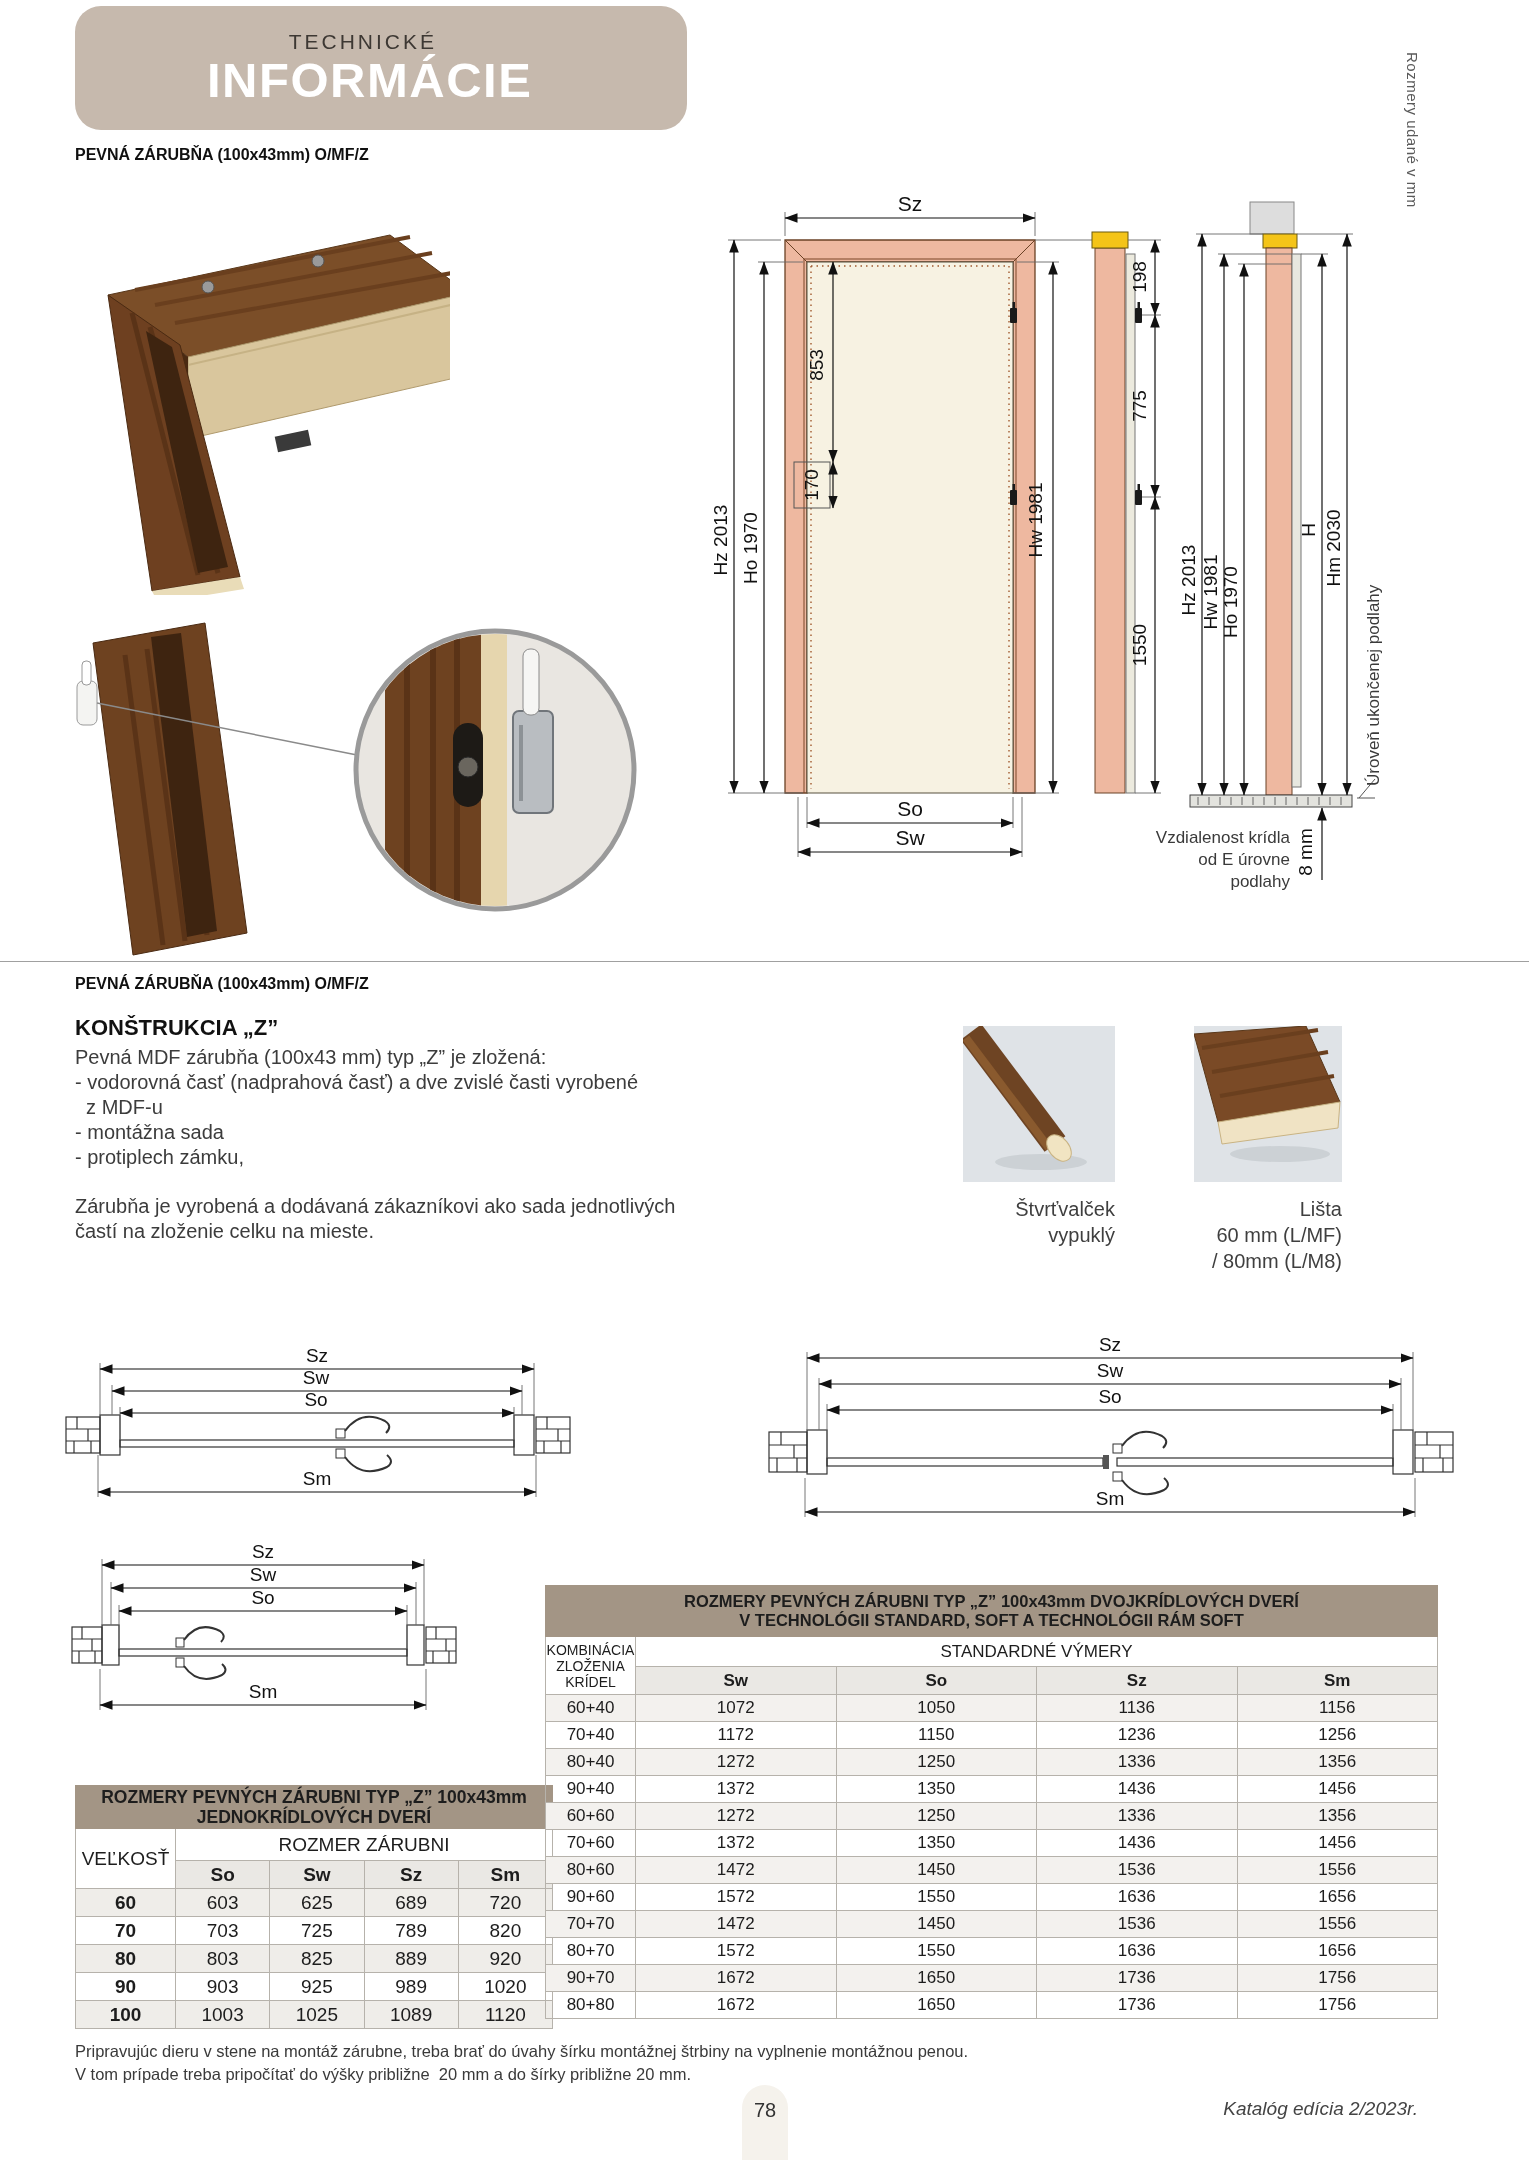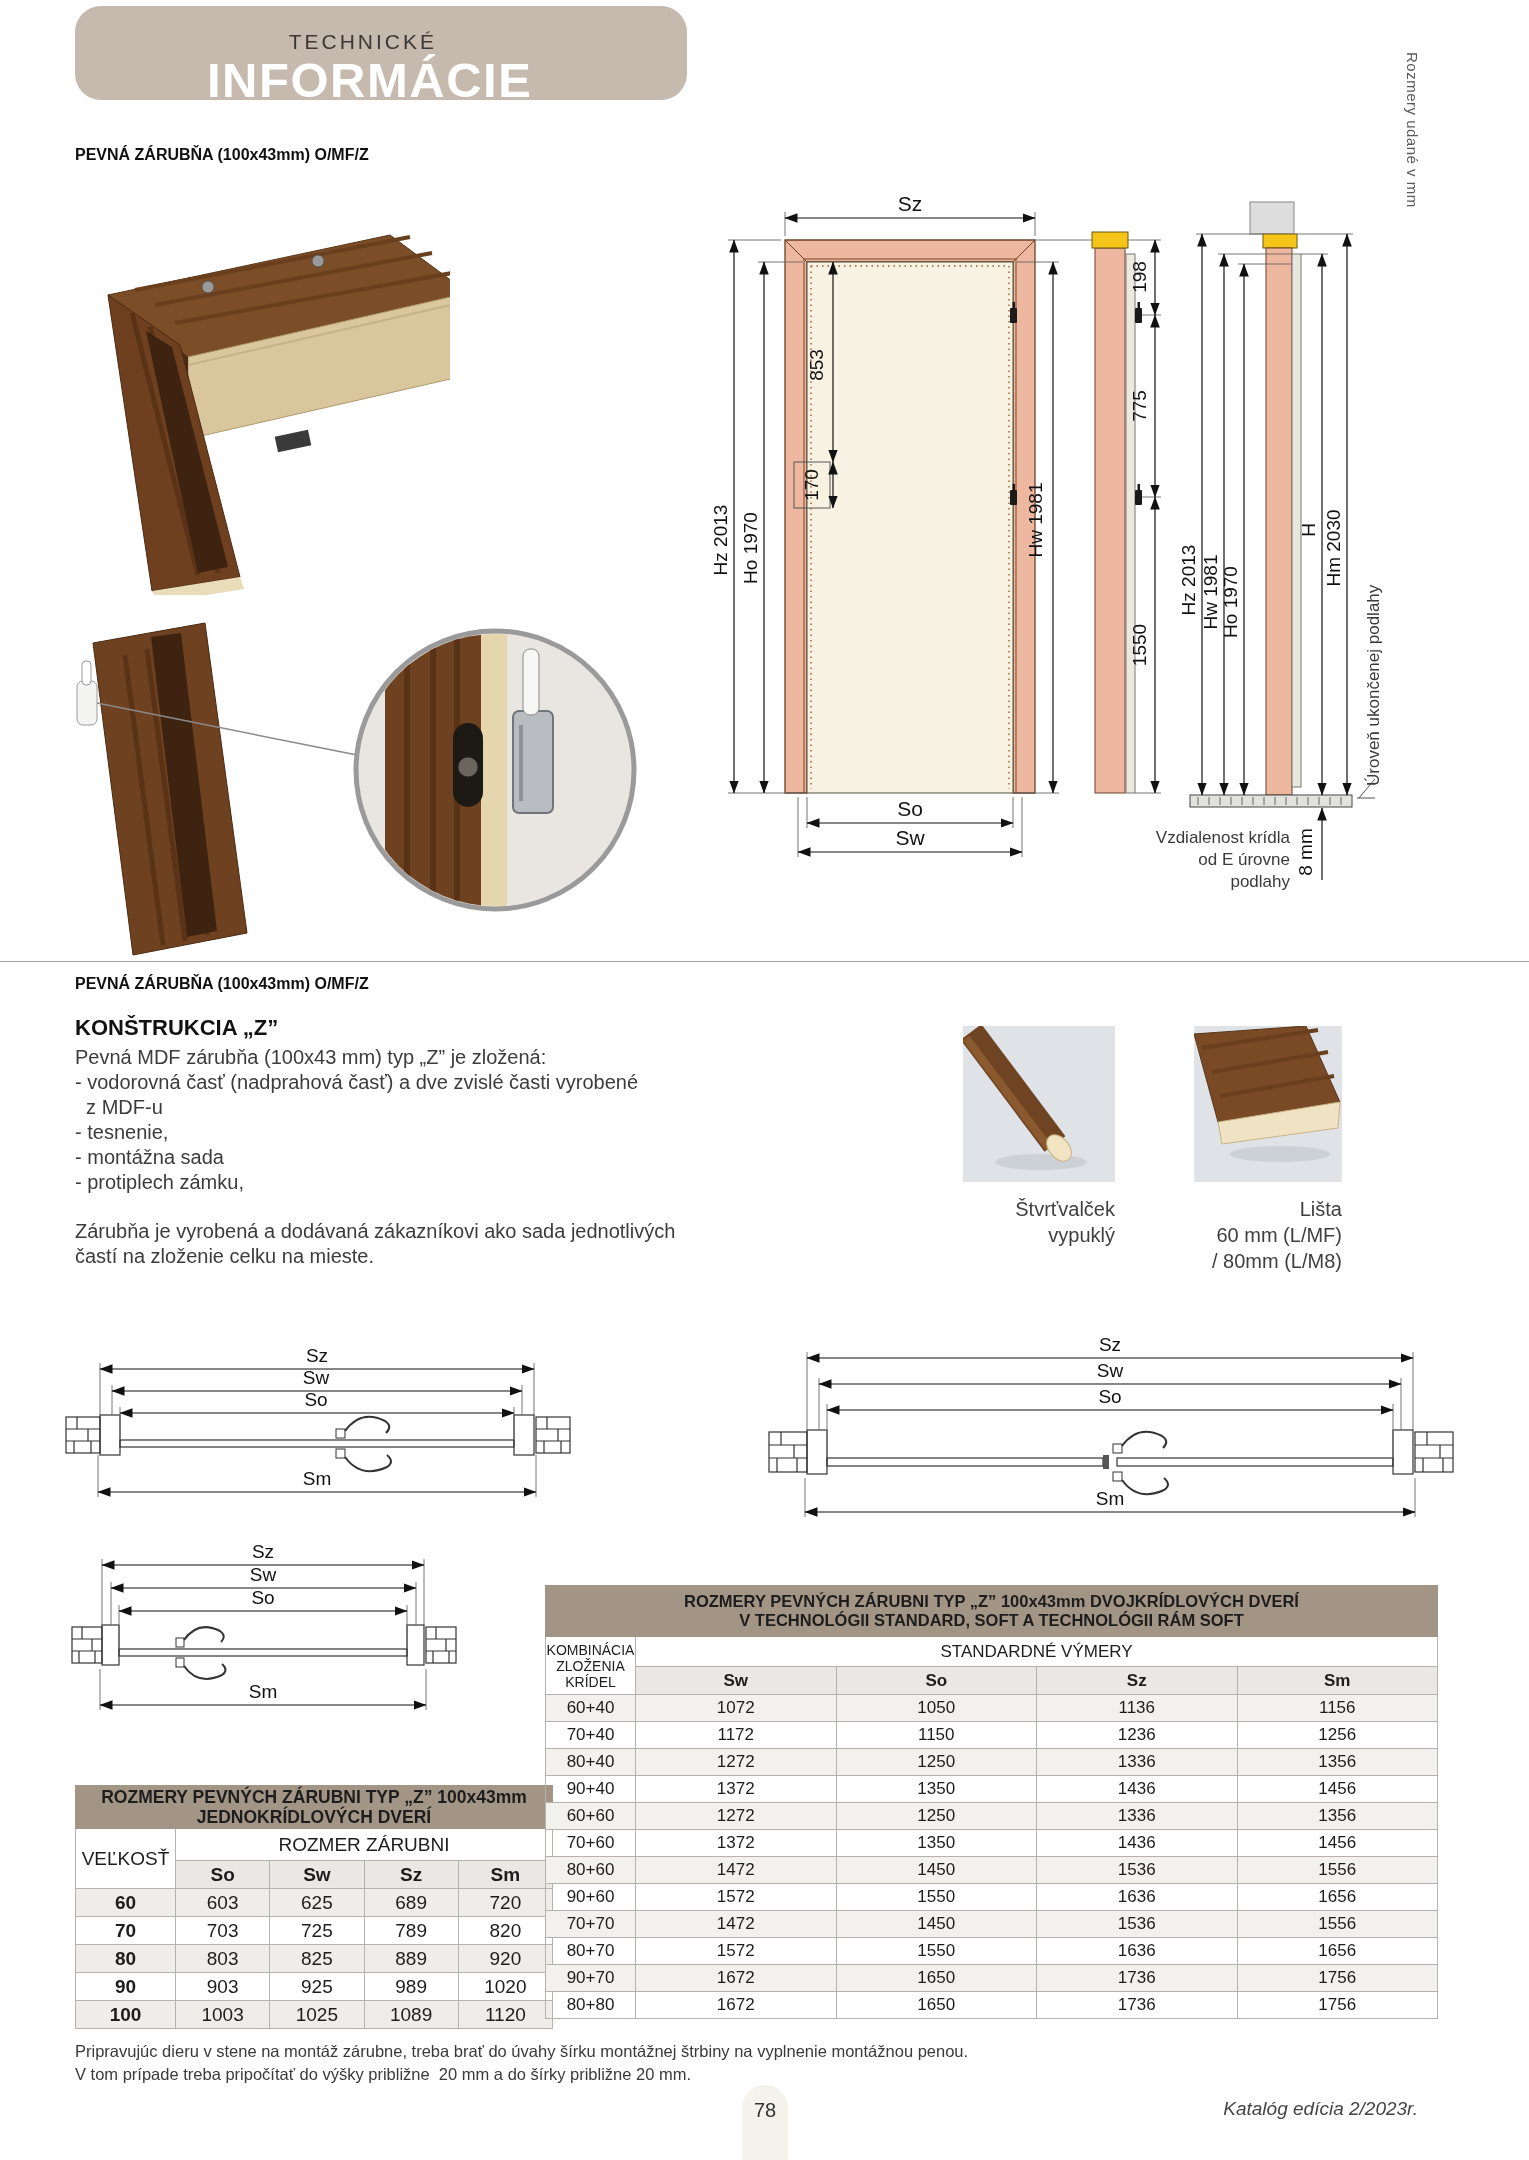--- a/index.html
+++ b/index.html
@@ -1,20 +1,20 @@
 <!DOCTYPE html>
 <html><head>
 <meta charset="utf-8">
 <style>
   html,body { margin:0; padding:0; background:#ffffff; }
   body { width:1529px; height:2160px; position:relative; font-family:"Liberation Sans", sans-serif; color:#222; overflow:hidden; }
   .abs { position:absolute; }
 
   
-  .hdr { left:75px; top:6px; width:612px; height:94px; background:#c6b9ad; border-radius:26px; }
+  .hdr { left:75px; top:6px; width:612px; height:124px; background:#c6b9ad; border-radius:26px; }
   .hdr-eyebrow { position:absolute; left:0; top:24px; width:362px; text-align:right; font-size:21px; letter-spacing:3px; color:#3d3833; }
   .hdr-title { position:absolute; left:132px; top:46px; font-size:49px; font-weight:bold; letter-spacing:1.5px; color:#ffffff; }
 
   .side-note { left:1404px; top:52px; writing-mode:vertical-rl; font-size:15px; color:#5a5a5a; letter-spacing:.5px; }
 
   .t1 { font-size:16px; font-weight:bold; color:#101010; }
   .divider { left:0; top:961px; width:1529px; height:1px; background:#a0a0a0; }
 
   .construction { left:75px; top:975px; width:670px; }
   .construction .heading { font-size:22px; font-weight:bold; color:#111; margin-top:22px; }
@@ -203,21 +203,20 @@
 </svg>
 
 <div class="abs divider"></div>
 
 <div class="abs construction">
   <div class="t1">PEVNÁ ZÁRUBŇA (100x43mm) O/MF/Z</div>
   <div class="heading">KONŠTRUKCIA „Z”</div>
   <div class="line intro">Pevná MDF zárubňa (100x43 mm) typ „Z” je zložená:</div>
   <div class="line">- vodorovná časť (nadprahová časť) a dve zvislé časti vyrobené</div>
   <div class="line">  z MDF-u</div>
-  <div class="line">- tesnenie,</div>
   <div class="line">- montážna sada</div>
   <div class="line">- protiplech zámku,</div>
   <div class="line outro">Zárubňa je vyrobená a dodávaná zákazníkovi ako sada jednotlivých častí na zloženie celku na mieste.</div>
 </div>
 
 <svg class="abs" style="left:963px; top:1026px;" width="152" height="156" viewBox="0 0 152 156">
   <rect width="152" height="156" fill="#dfe3e7"></rect>
   <ellipse cx="78" cy="136" rx="46" ry="8" fill="#ccd1d5"></ellipse>
   <line x1="8" y1="6" x2="92" y2="118" stroke="#6e4423" stroke-width="26"></line>
   <line x1="3" y1="12" x2="86" y2="122" stroke="#8a5a2e" stroke-width="8"></line>

